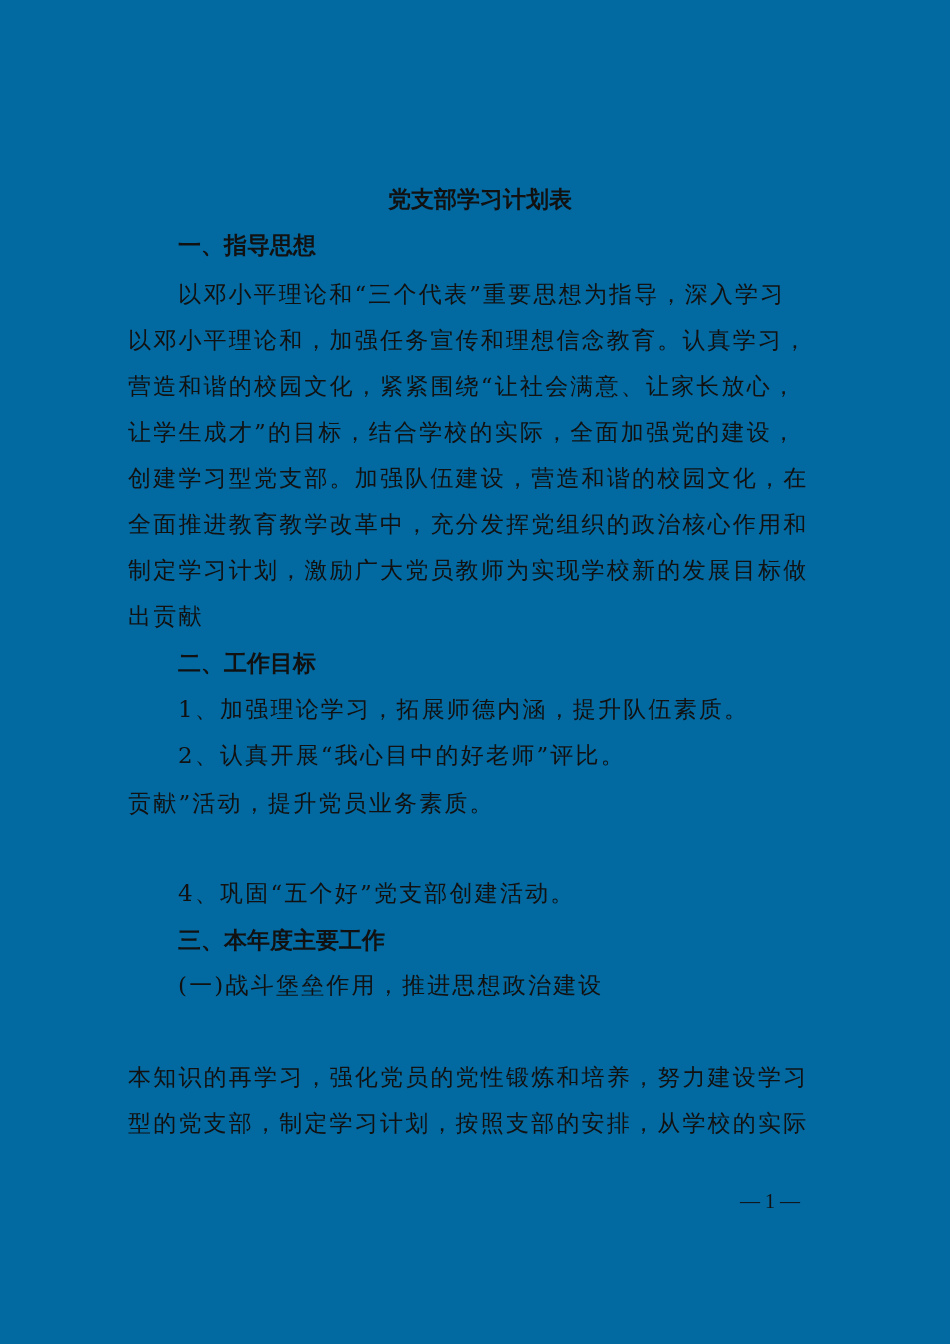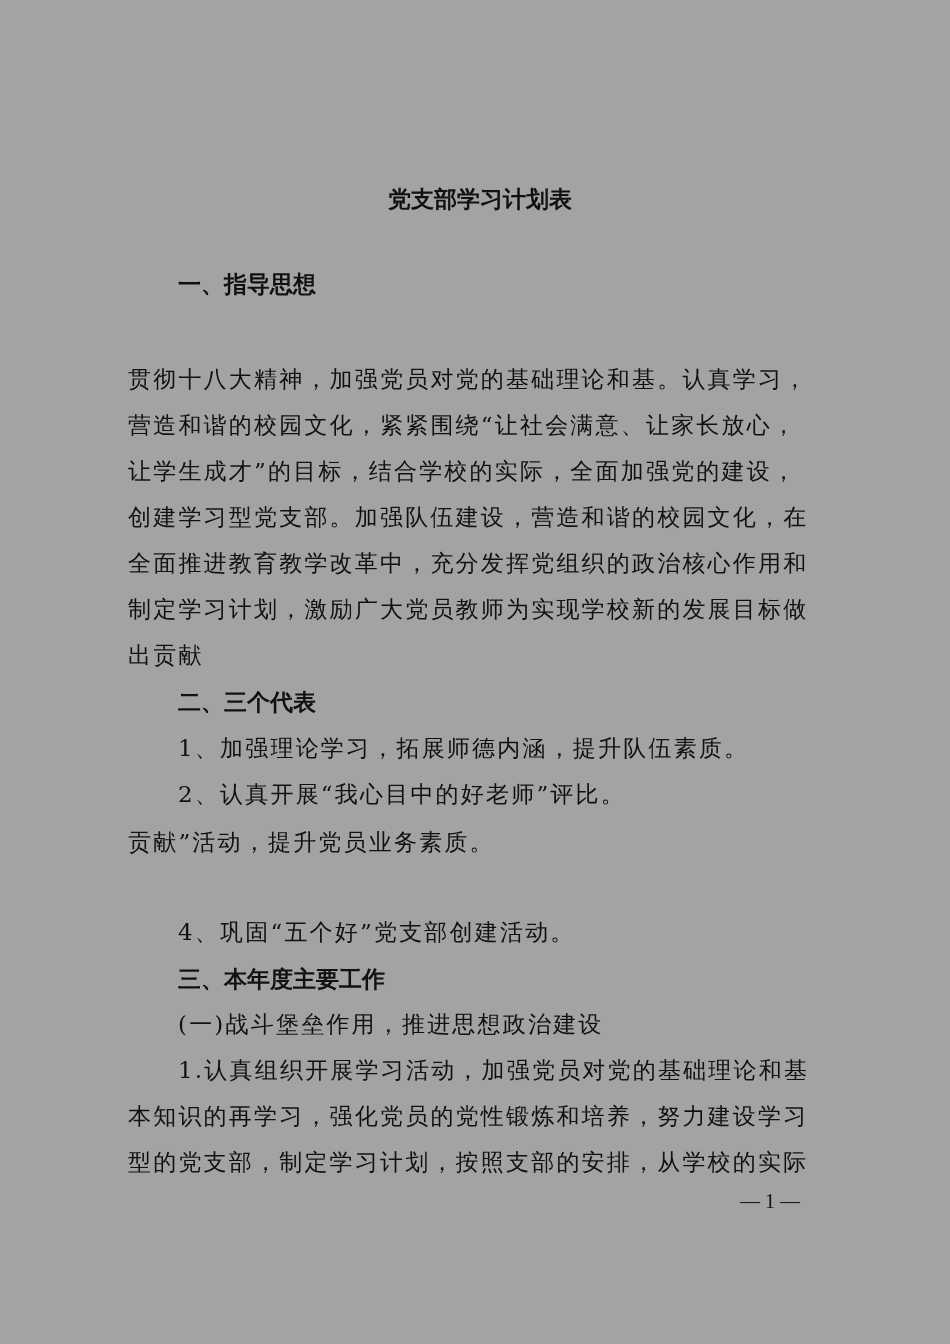--- a/index.html
+++ b/index.html
@@ -1,49 +1,49 @@
 <!DOCTYPE html>
 <html><head>
   <meta charset="utf-8">
   <style>
     html, body { margin: 0; padding: 0; background: #ffffff; }
     body { width: 950px; height: 1344px; position: relative; overflow: hidden;
       font-family: "DejaVu Serif", "Liberation Serif", serif; color: #111; }
-    .page { position: absolute; left: 0; top: 0; width: 950px; height: 1344px; background: #a3a3a3; }
+    .page { position: absolute; left: 0; top: 0; width: 950px; height: 1344px; background: #0369a1; }
     .title { position: absolute; top: 184px; left: 0; width: 960px; text-align: center;
       font-size: 23px; font-weight: bold; letter-spacing: 0px; }
-    .line { position: absolute; left: 128px; font-size: 23px; white-space: nowrap; letter-spacing: 2.2px; line-height: 30px; margin-top: 39px; }
+    .line { position: absolute; left: 128px; font-size: 23px; white-space: nowrap; letter-spacing: 2.2px; line-height: 30px; }
     .indent { left: 178px; }
     .heading { font-family: "DejaVu Sans", "Liberation Sans", sans-serif; font-weight: bold; letter-spacing: 0px; font-size: 23px; }
     .pagenum { position: absolute; top: 1190px; left: 740px; font-size: 20px; font-family: "Liberation Serif", serif; }
   </style>
 </head>
 <body>
 
 <div class="page">
   <div class="title">党支部学习计划表</div>
 
   <div class="line indent heading" style="top:230px">一、指导思想</div>
 
-  <div class="line" style="top:325px">贯彻十八大精神，加强党员对党的基础理论和基。认真学习，</div>
+  <div class="line indent" style="top:279px">以邓小平理论和“三个代表”重要思想为指导，深入学习</div>
+  <div class="line" style="top:325px">以邓小平理论和，加强任务宣传和理想信念教育。认真学习，</div>
   <div class="line" style="top:371px">营造和谐的校园文化，紧紧围绕“让社会满意、让家长放心，</div>
   <div class="line" style="top:417px">让学生成才”的目标，结合学校的实际，全面加强党的建设，</div>
   <div class="line" style="top:463px">创建学习型党支部。加强队伍建设，营造和谐的校园文化，在</div>
   <div class="line" style="top:509px">全面推进教育教学改革中，充分发挥党组织的政治核心作用和</div>
   <div class="line" style="top:555px">制定学习计划，激励广大党员教师为实现学校新的发展目标做</div>
   <div class="line" style="top:601px">出贡献</div>
 
-  <div class="line indent heading" style="top:648px">二、三个代表</div>
+  <div class="line indent heading" style="top:648px">二、工作目标</div>
 
   <div class="line indent" style="top:694px">1、加强理论学习，拓展师德内涵，提升队伍素质。</div>
   <div class="line indent" style="top:740px">2、认真开展“我心目中的好老师”评比。</div>
   <div class="line" style="top:788px">贡献”活动，提升党员业务素质。</div>
   <div class="line indent" style="top:878px">4、巩固“五个好”党支部创建活动。</div>
 
   <div class="line indent heading" style="top:925px">三、本年度主要工作</div>
   <div class="line indent" style="top:970px">(一)战斗堡垒作用，推进思想政治建设</div>
 
-  <div class="line indent" style="top:1016px">1.认真组织开展学习活动，加强党员对党的基础理论和基</div>
   <div class="line" style="top:1108px">型的党支部，制定学习计划，按照支部的安排，从学校的实际</div>
   <div class="line" style="top:1062px">本知识的再学习，强化党员的党性锻炼和培养，努力建设学习</div>
 
   <div class="pagenum">— 1 —</div>
 </div>
 
 </body></html>

